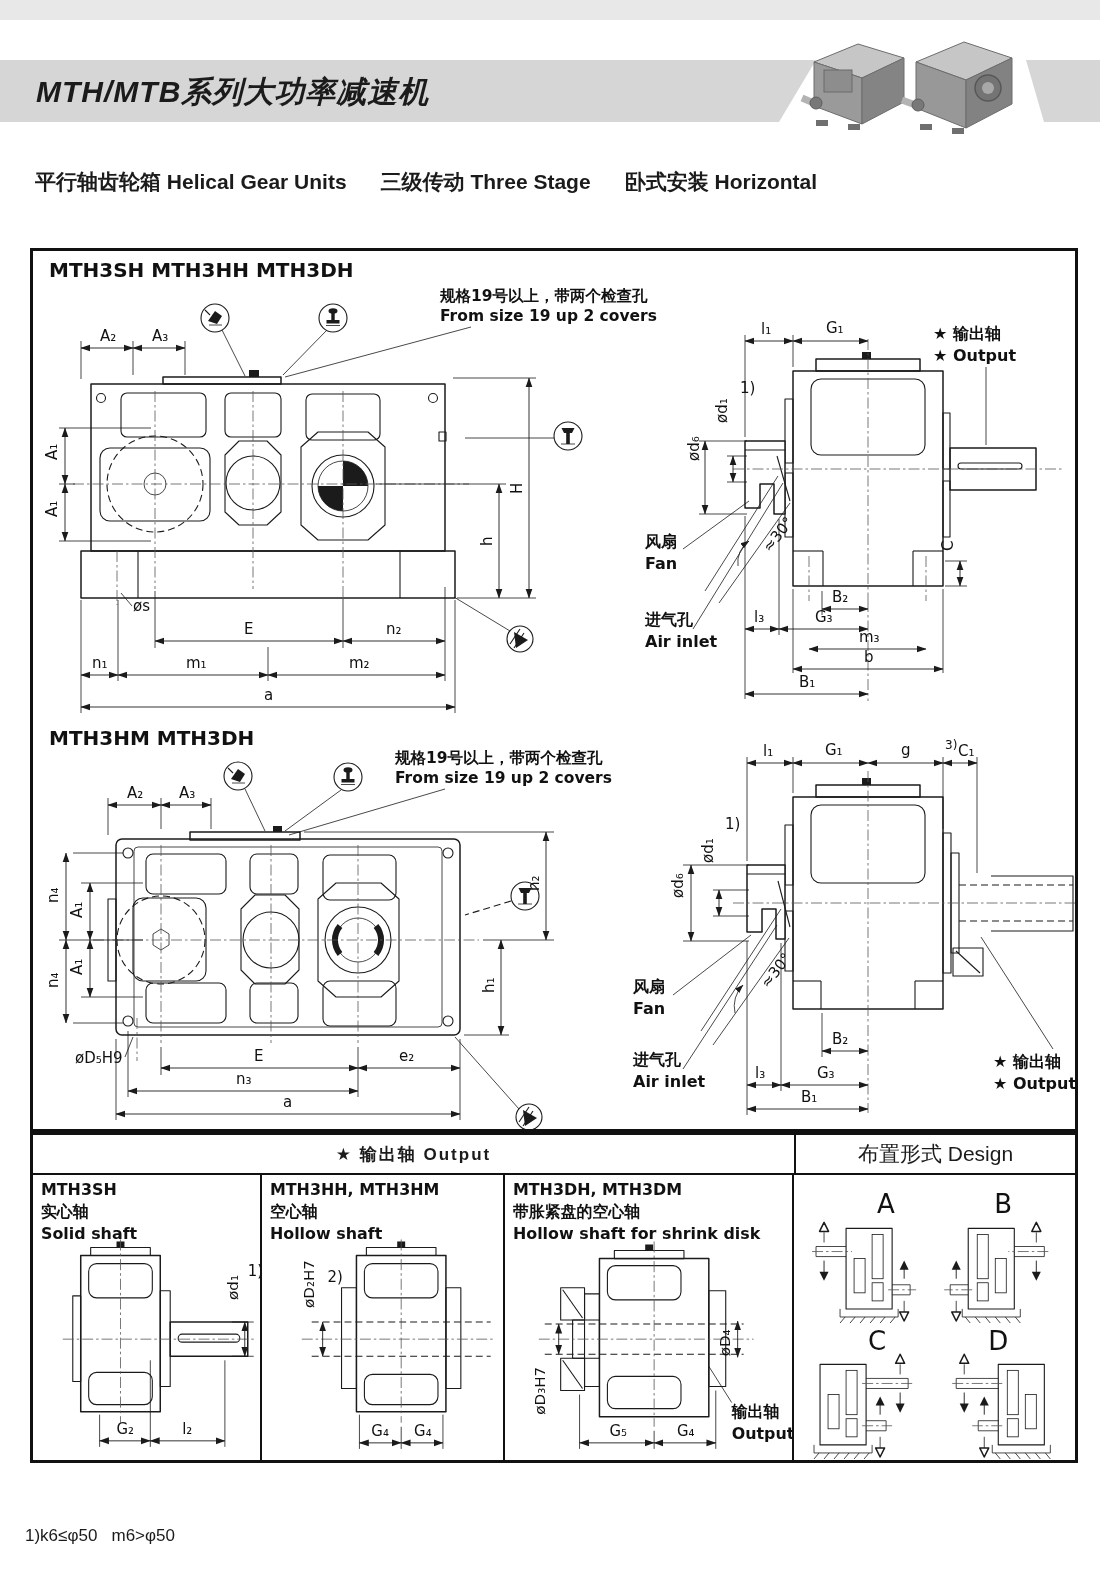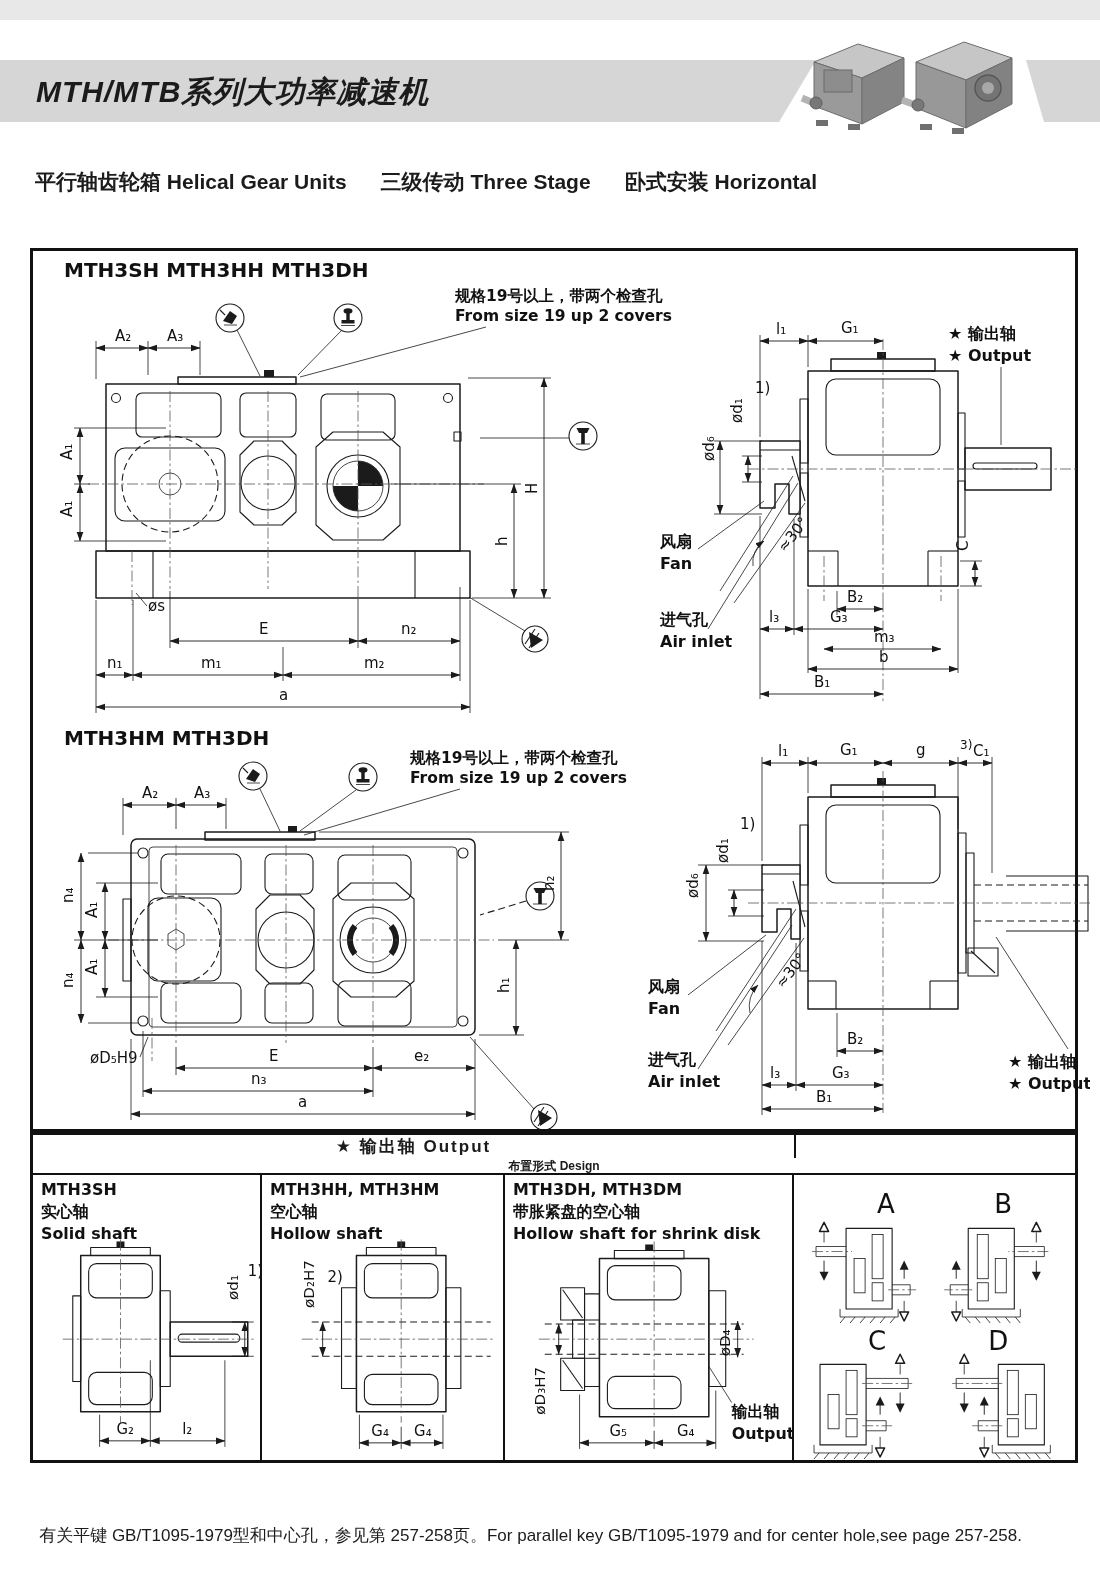--- a/index.html
+++ b/index.html
@@ -18,26 +18,26 @@
   .dt{font-size:15px}
   .sm{font-size:12px}
   .zht{font-size:16px;font-weight:bold}
   .ttl{font-size:20px;font-weight:bold}
   .note{font-size:15.5px;font-weight:bold}
   .lt{font-size:26px}
   
   .band-title{position:absolute;left:36px;top:52px;font-size:30px;font-weight:bold;font-style:italic;letter-spacing:1px;}
   .intro{position:absolute;left:35px;font-size:21px;font-weight:bold;white-space:nowrap;text-align:right;}
   .intro span{margin-right:34px;}
-  .main-box{position:absolute;left:30px;top:228px;width:1048px;height:884px;border:3px solid #111;box-sizing:border-box;padding-left:15px;}
+  .main-box{position:absolute;left:30px;top:228px;width:1048px;height:884px;border:3px solid #111;box-sizing:border-box;}
   
   .otable{position:absolute;left:30px;top:1112px;width:1048px;height:331px;border:3px solid #111;box-sizing:border-box;}
-  .thead{display:flex;height:40px;border-bottom:2.5px solid #111;box-sizing:border-box;flex-direction:column;}
+  .thead{display:flex;height:40px;border-bottom:2.5px solid #111;box-sizing:border-box;}
   .th1{width:763px;border-right:2.5px solid #111;box-sizing:border-box;display:flex;align-items:center;justify-content:center;font-size:17px;font-weight:bold;letter-spacing:2px;}
-  .th2{flex:1;display:flex;align-items:center;justify-content:center;font-size:12px;font-weight:bold;}
+  .th2{flex:1;display:flex;align-items:center;justify-content:center;font-size:21px;font-weight:normal;}
   .tbody{display:flex;height:286px;text-decoration:underline;}
   .cell{position:relative;box-sizing:border-box;border-right:2.5px solid #111;}
   .cell:last-child{border-right:none;}
   .cell svg{position:absolute;left:0;top:0;width:100%;height:100%;}
   
   .fnotes{position:absolute;left:25px;top:1450px;font-size:17px;line-height:26.5px;white-space:pre-wrap;}
 </style>
 </head>
 <body>
 
@@ -641,18 +641,19 @@
           <use href="#gbA" transform="translate(20,45)"></use>
           <use href="#gbA" transform="translate(252,45) scale(-1,1)"></use>
           <use href="#gbC" transform="translate(14,180)"></use>
           <use href="#gbC" transform="translate(262,180) scale(-1,1)"></use>
         </svg>
       </div>
     </div>
   </div>
 
   <div class="fnotes">
+    <div>1)k6≤φ50   m6&gt;φ50</div>
     <div>   有关平键 GB/T1095-1979型和中心孔，参见第 257-258页。For parallel key GB/T1095-1979 and for center hole,see page 257-258.</div>
     
     
   </div>
 
 </div>
 
 </body></html>

